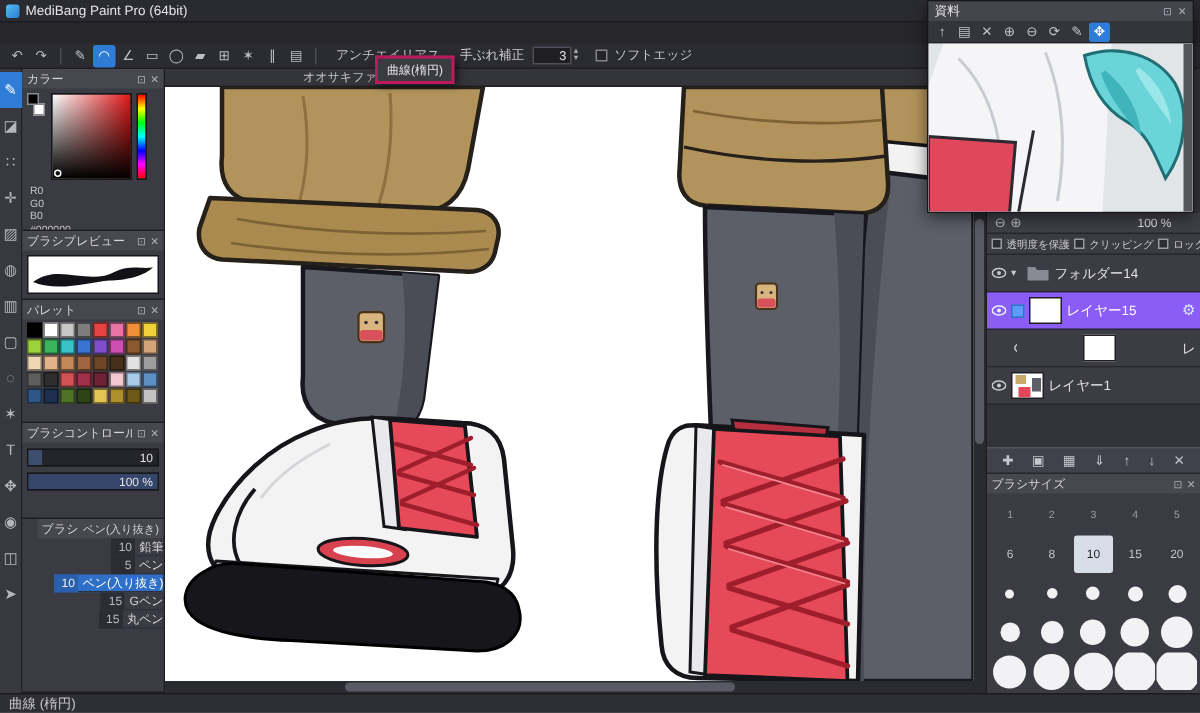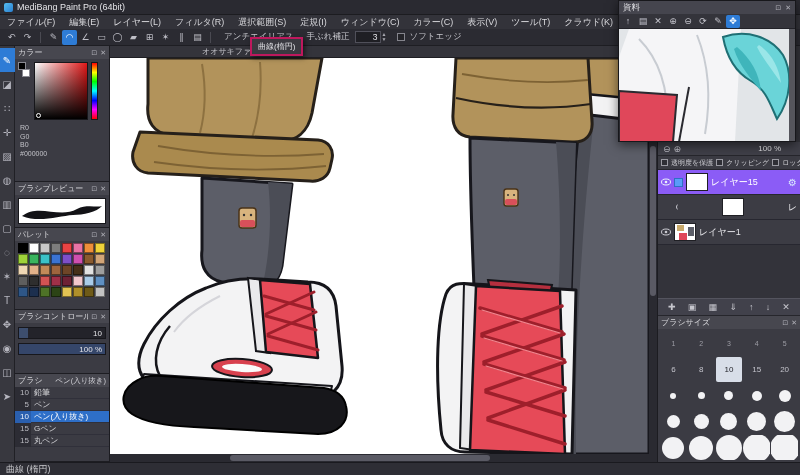--- a/index.html
+++ b/index.html
@@ -27,21 +27,21 @@
   .toolstrip { position:absolute; left:0; top:46px; width:15px; height:416px; background:#38383f; border-right:1px solid #202025; display:flex; flex-direction:column; align-items:center; padding-top:2px; }
   .tool { width:15px; height:24px; display:flex; align-items:center; justify-content:center; font-size:10px; color:#b6b6bf; }
 
   
   .leftdock { position:absolute; left:15px; top:46px; width:95px; height:416px; display:flex; flex-direction:column; background:#3b3b43; border-right:1px solid #1c1c21; }
   .panel { border-bottom:1px solid #1d1d22; background:#3b3b43; overflow:hidden; }
   .phead { height:13px; background:#47474f; display:flex; align-items:center; padding:0 3px; gap:3px; }
   .ptitle { flex:1; font-size:8px; color:#d6d6da; white-space:nowrap; overflow:hidden; }
   .pico { font-size:7px; color:#aeaeb6; }
 
-  .p-color { height:136px; }
+  .p-color { height:108px; }
   .colorrow { display:flex; gap:3px; padding:3px; }
   .fgbg { position:relative; width:13px; height:18px; }
   .fgbg .bgc { position:absolute; left:4px; top:7px; width:8px; height:8px; background:#fff; border:1px solid #8a8a92; }
   .fgbg .fgc { position:absolute; left:0; top:0; width:8px; height:8px; background:#000; border:1px solid #8a8a92; }
   .svbox { position:relative; width:54px; height:58px; border:1px solid #17171b;
            background:linear-gradient(to top,#000,rgba(0,0,0,0)),linear-gradient(to right,#fff,#e01818); }
   .svcur { position:absolute; left:1px; bottom:1px; width:5px; height:5px; border:1px solid #fff; border-radius:50%; }
   .huebar { width:7px; height:58px; border:1px solid #17171b;
             background:linear-gradient(to bottom,#f00 0%,#ff0 17%,#0f0 33%,#0ff 50%,#00f 67%,#f0f 83%,#f00 100%); }
   .rgbinfo { font-size:7px; line-height:8.5px; color:#c2c2c8; padding:1px 0 0 5px; }
@@ -51,21 +51,21 @@
   .sw { width:10px; height:10px; border:1px solid rgba(0,0,0,.45); }
 
   .p-preview { height:46px; }
   .prevbox { margin:3px; height:26px; background:#fff; border:1px solid #17171b; }
 
   .p-control { height:64px; }
   .slider { position:relative; height:12px; background:#23232a; border:1px solid #17171c; margin:4px 3px 0 3px; }
   .slider .fill { position:absolute; left:0; top:0; bottom:0; background:#3d4e6e; }
   .slider .val { position:absolute; right:3px; top:1px; font-size:8px; color:#e2e2e6; }
 
-  .p-brushes { flex:1; display:flex; flex-direction:column; }
+  .p-brushes { flex:1; display:flex; flex-direction:column;align-items:flex-end; }
   .bhead2 { font-size:7.5px; color:#cfcfd5; }
   .brow { display:flex; height:12px; align-items:center; border-bottom:1px solid #30303a; font-size:8px; background:#3b3b43; }
   .brow .bnum { width:16px; height:12px; background:#2c2c34; color:#b9b9c0; text-align:right; padding-right:2px; line-height:12px; }
   .brow .bname { padding-left:3px; color:#d6d6da; white-space:nowrap; overflow:hidden; }
   .brow.sel { background:#2e6fc8; }
   .brow.sel .bnum { background:#2a5fae; color:#eaf1fb; }
   .brow.sel .bname { color:#fff; }
 
   
   .canvas { position:absolute; left:110px; top:46px; width:547px; height:416px; background:#232329; }
@@ -121,34 +121,20 @@
 </head>
 <body>
 
 <div class="app">
 
   <div class="titlebar">
     <div class="appicon"></div>
     <div class="titletext">MediBang Paint Pro (64bit)</div>
   </div>
 
-  <div class="menubar">
-    <span class="mi">ファイル(F)</span>
-      <span class="mi">編集(E)</span>
-      <span class="mi">レイヤー(L)</span>
-      <span class="mi">フィルタ(R)</span>
-      <span class="mi">選択範囲(S)</span>
-      <span class="mi">定規(I)</span>
-      <span class="mi">ウィンドウ(C)</span>
-      <span class="mi">カラー(C)</span>
-      <span class="mi">表示(V)</span>
-      <span class="mi">ツール(T)</span>
-      <span class="mi">クラウド(K)</span>
-      <span class="mi">Help</span>
-  </div>
 
   <div class="toolbar">
     <span style="display:flex;gap:1px;">
       <span class="ic">↶</span>
         <span class="ic">↷</span>
     </span>
     <span class="tsep"></span>
     <span style="display:flex;gap:1px;">
       <span class="ic">✎</span>
         <span class="ic" style="background: rgb(46, 124, 214); color: rgb(255, 255, 255);">◠</span>
@@ -436,20 +422,31 @@
     <div class="optrow">
       <span class="cb2"></span>
       <span class="optlbl">透明度を保護</span>
       <span class="cb2"></span>
       <span class="optlbl">クリッピング</span>
       <span class="cb2"></span>
       <span class="optlbl">ロック</span>
     </div>
 
     <div class="layers">
+      <div class="lrow">
+        <svg width="10" height="8">
+            <ellipse cx="5" cy="4" rx="4.5" ry="3" fill="none" stroke="#c9c9d0"></ellipse>
+            <circle cx="5" cy="4" r="1.3" fill="#c9c9d0"></circle>
+          </svg>
+        <span class="larrow">▾</span>
+        <svg width="16" height="12">
+            <path d="M1,2 h5 l1.5,2 H15 v7 H1 z" fill="#8a8a94"></path>
+          </svg>
+        <span class="llabel">フォルダー14</span>
+      </div>
       <div class="lrow sel">
         <svg width="10" height="8">
             <ellipse cx="5" cy="4" rx="4.5" ry="3" fill="none" stroke="#eaf1fb"></ellipse>
             <circle cx="5" cy="4" r="1.3" fill="#eaf1fb"></circle>
           </svg>
         <span class="ltag"></span>
         <span class="lthumb"></span>
         <span class="llabel">レイヤー15</span>
         <span class="lgear">⚙</span>
       </div>

